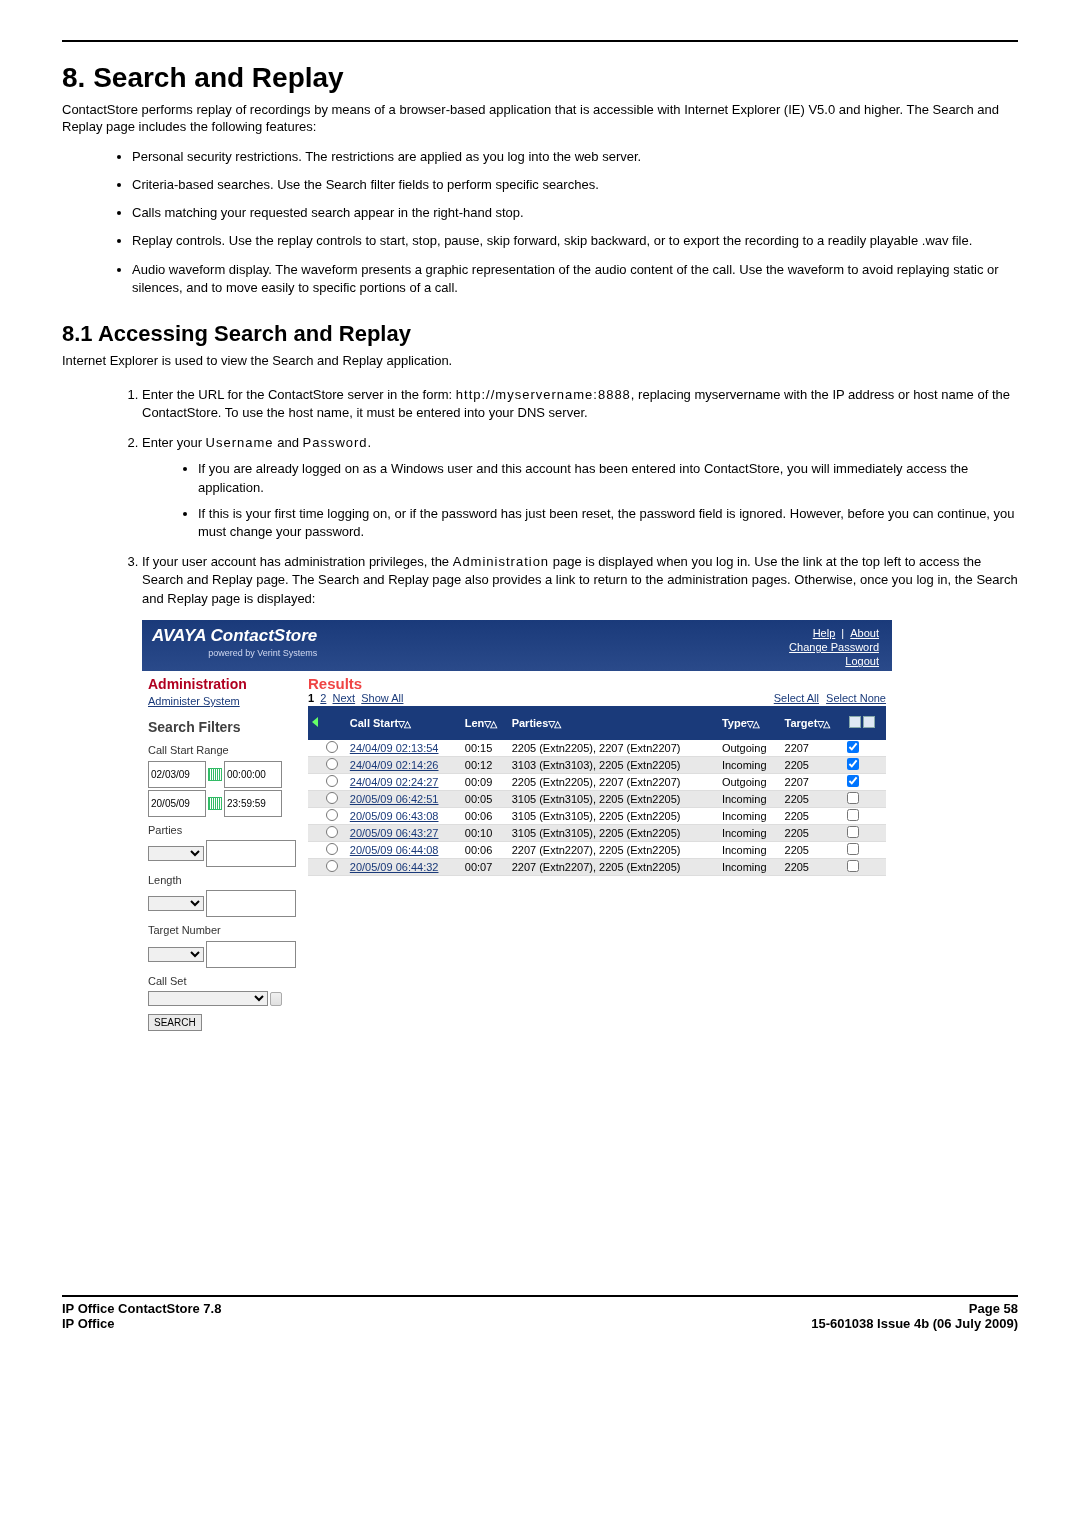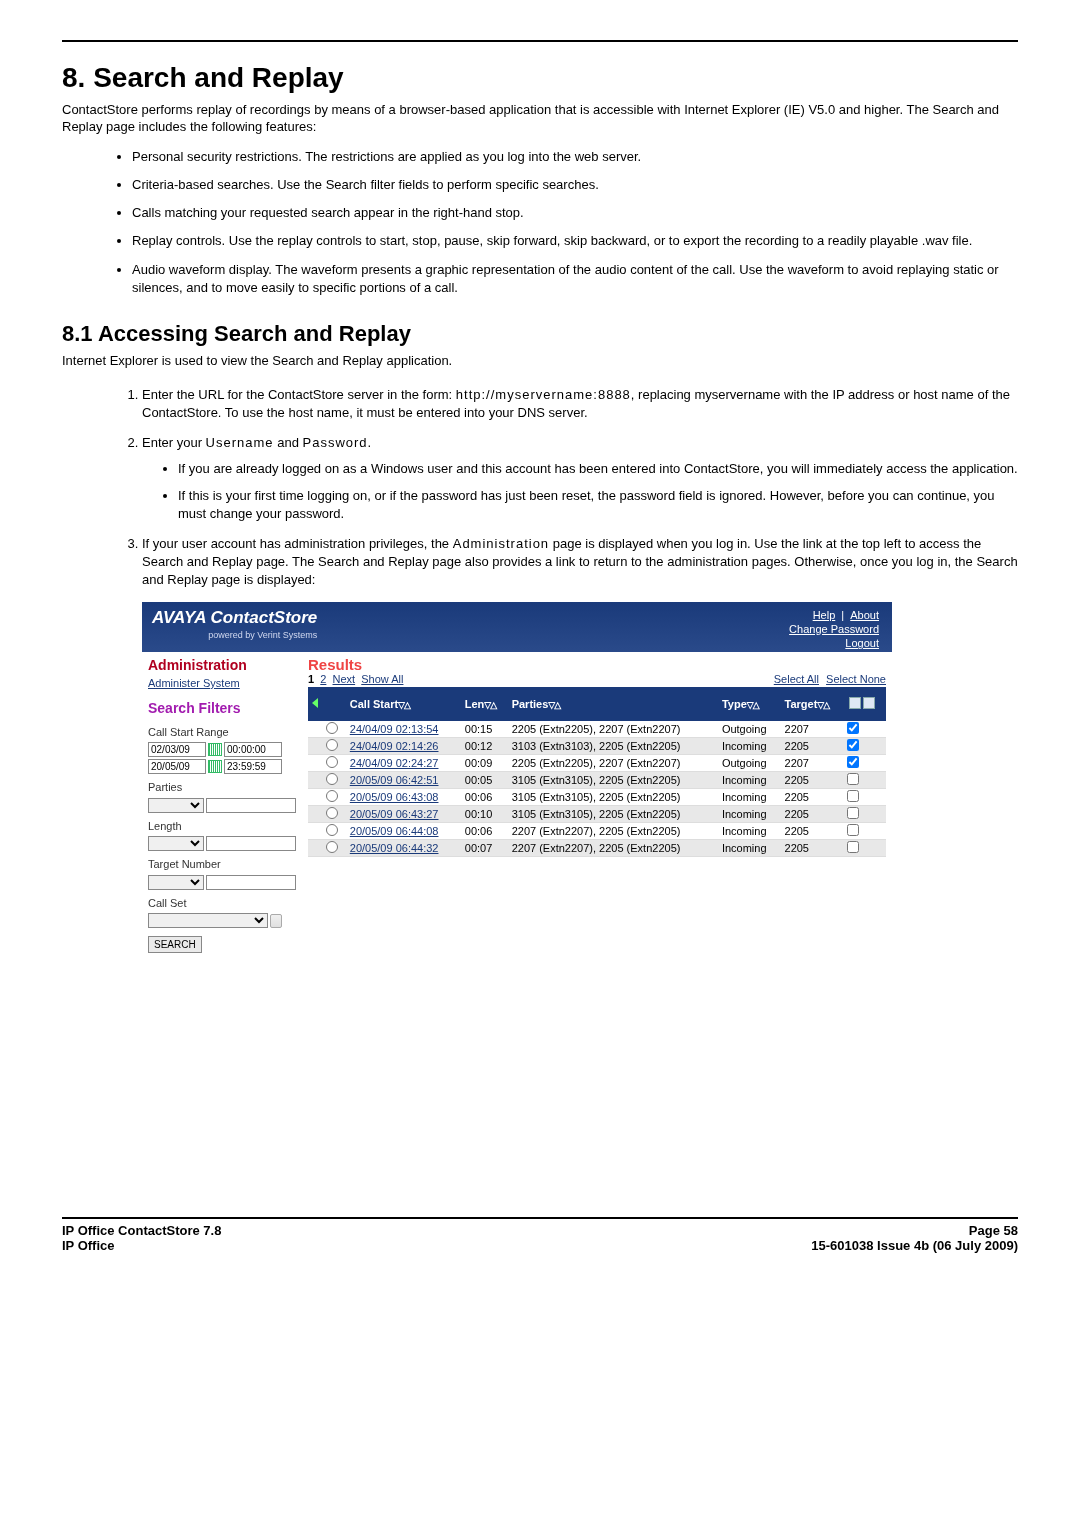--- a/index.html
+++ b/index.html
@@ -39,21 +39,21 @@
     p.sub {
       font-size: 13px;
       margin-bottom: 18px;
     }
     ol.steps {
       margin-left: 80px;
       font-size: 13px;
       line-height: 1.4;
     }
     ol.steps > li { margin-bottom: 12px; }
-    ol.steps ul { list-style: disc; margin-left: 36px; margin-top: 8px; }
+    ol.steps ul { list-style: disc; margin-left: 56px; margin-top: 8px; }
     ol.steps ul li { margin-bottom: 8px; }
 
     .screenshot-wrap {
       margin-left: 80px;
       margin-top: 4px;
       width: 750px;
       border: 0;
     }
     .banner {
       background: linear-gradient(#1a3a7a, #2a4a8a);
@@ -87,32 +87,32 @@
       font-size: 11px;
       line-height: 1.4;
     }
     .sb-admin {
       color: #b00020;
       font-weight: bold;
       font-size: 14px;
     }
     .sb-link { color: #1a3a7a; text-decoration: underline; display: block; margin-bottom: 8px; }
     .sb-head {
-      color: #a21caf;
+      color: #404040;
       font-weight: bold;
       font-size: 14px;
       margin-top: 2px;
     }
     .sb-lbl { color: #333; margin-top: 6px; }
     .sb-row { display: flex; gap: 2px; align-items: center; margin-top: 2px; }
     .sb-inp {
       border: 1px solid #888;
       background: #fff;
       font-size: 10px;
-      padding: 1px 2px;
+      padding: 7px 2px;
       width: 58px;
     }
     .sb-inp-w { width: 90px; }
     .cal-ico {
       width: 14px; height: 13px;
       display: inline-block;
       border: 1px solid #3b6; background: repeating-linear-gradient(90deg,#3b6,#3b6 1px,#fff 1px,#fff 2px);
     }
     .trash-ico {
       width: 12px; height: 14px;

